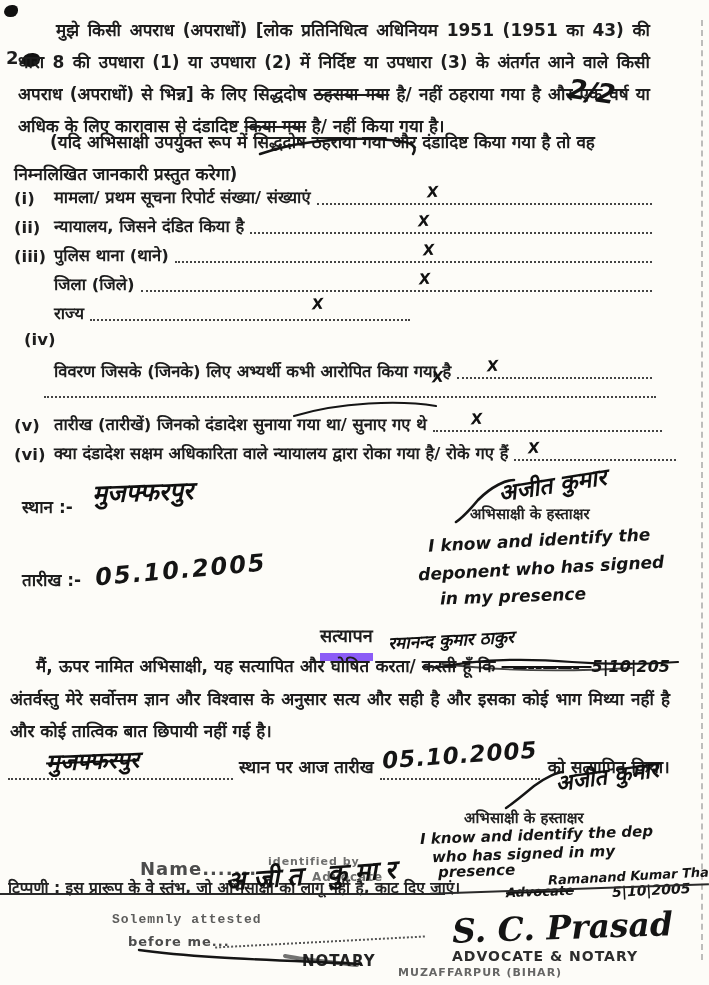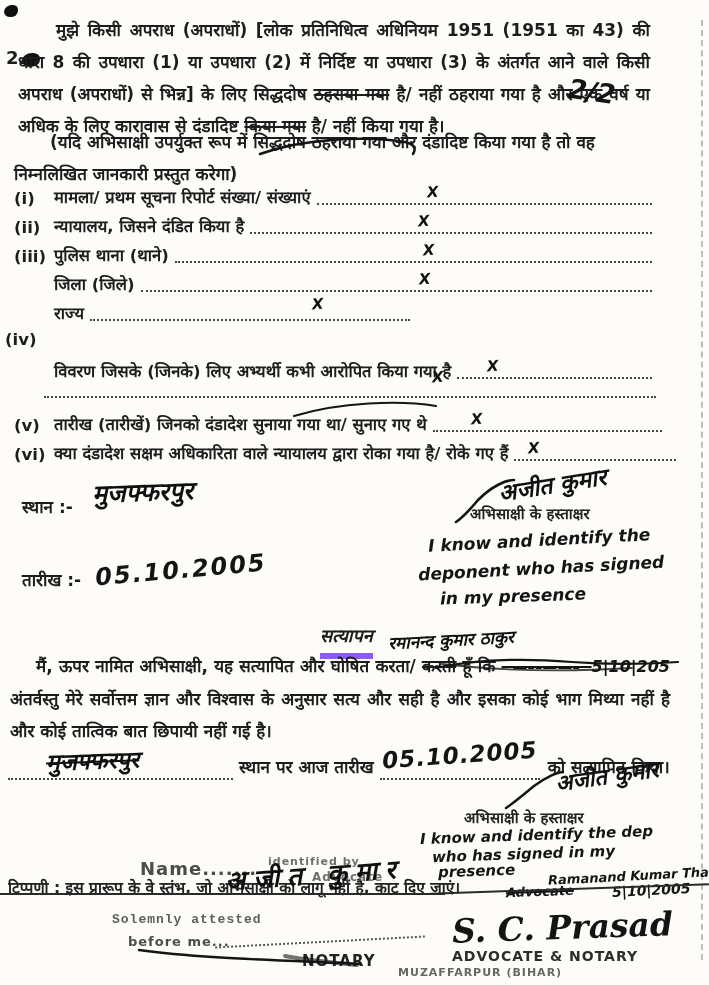--- a/index.html
+++ b/index.html
@@ -16,21 +16,21 @@
   .hw{font-style:italic;font-weight:700;color:#141414;}
   .hw-dev{font-style:italic;font-weight:700;color:#101010;}
   .row{display:flex;align-items:flex-end;font-weight:600;font-size:16.5px;color:#1d1d1d;}
   .num{flex:0 0 40px;}
   .lbl{white-space:nowrap;padding-right:6px;}
   .dots{flex:1 1 auto;border-bottom:2px dotted #444;height:14px;position:relative;margin-bottom:3px;}
   .xmark{position:absolute;top:-6px;font-size:15px;font-weight:700;font-style:italic;color:#111;transform:rotate(-4deg);}
   .caption{font-weight:600;font-size:15px;color:#222;}
   .stamp{color:#4c4c4c;font-weight:700;letter-spacing:1px;}
   .scribble-svg path{fill:none;stroke:#151515;stroke-linecap:round;}
-  .underline{border-bottom:6px solid #8b5cf6;font-style:italic;}
+  .underline{border-bottom:8px solid #8b5cf6;}
   .vline{border-left:2px dashed #8a8a8a;}
   .hr{border-top:2px solid #2a2a2a;}
   .inkblot{width:14px;height:12px;background:#111;border-radius:60% 40% 55% 45%;display:inline-block;}
 </style>
 </head>
 <body>
 
 <div class="page">
 
   <div class="abs vline" style="left:701px;top:20px;height:940px;opacity:.55;"></div>
@@ -81,21 +81,21 @@
       </span>
   </div>
 
   <div class="abs row" style="left:54px;top:301px;width:356px;">
     <span class="lbl">राज्य</span>
     <span class="dots">
         <span class="xmark" style="left:222px;top:-10px;">X</span>
       </span>
   </div>
 
-  <div class="abs row" style="left:5px;top:330px;width:660px;gap:9px;">
+  <div class="abs row" style="left:24px;top:330px;width:660px;gap:9px;">
     <span class="num">(iv)</span>
   </div>
   <div class="abs row" style="left:54px;top:359px;width:598px;">
     <span class="lbl">विवरण जिसके (जिनके) लिए अभ्यर्थी कभी आरोपित किया गया है</span>
     <span class="dots">
         <span class="xmark" style="left:30px;">X</span>
       </span>
   </div>
   <div class="abs row" style="left:44px;top:382px;width:612px;">
     <span class="dots">

